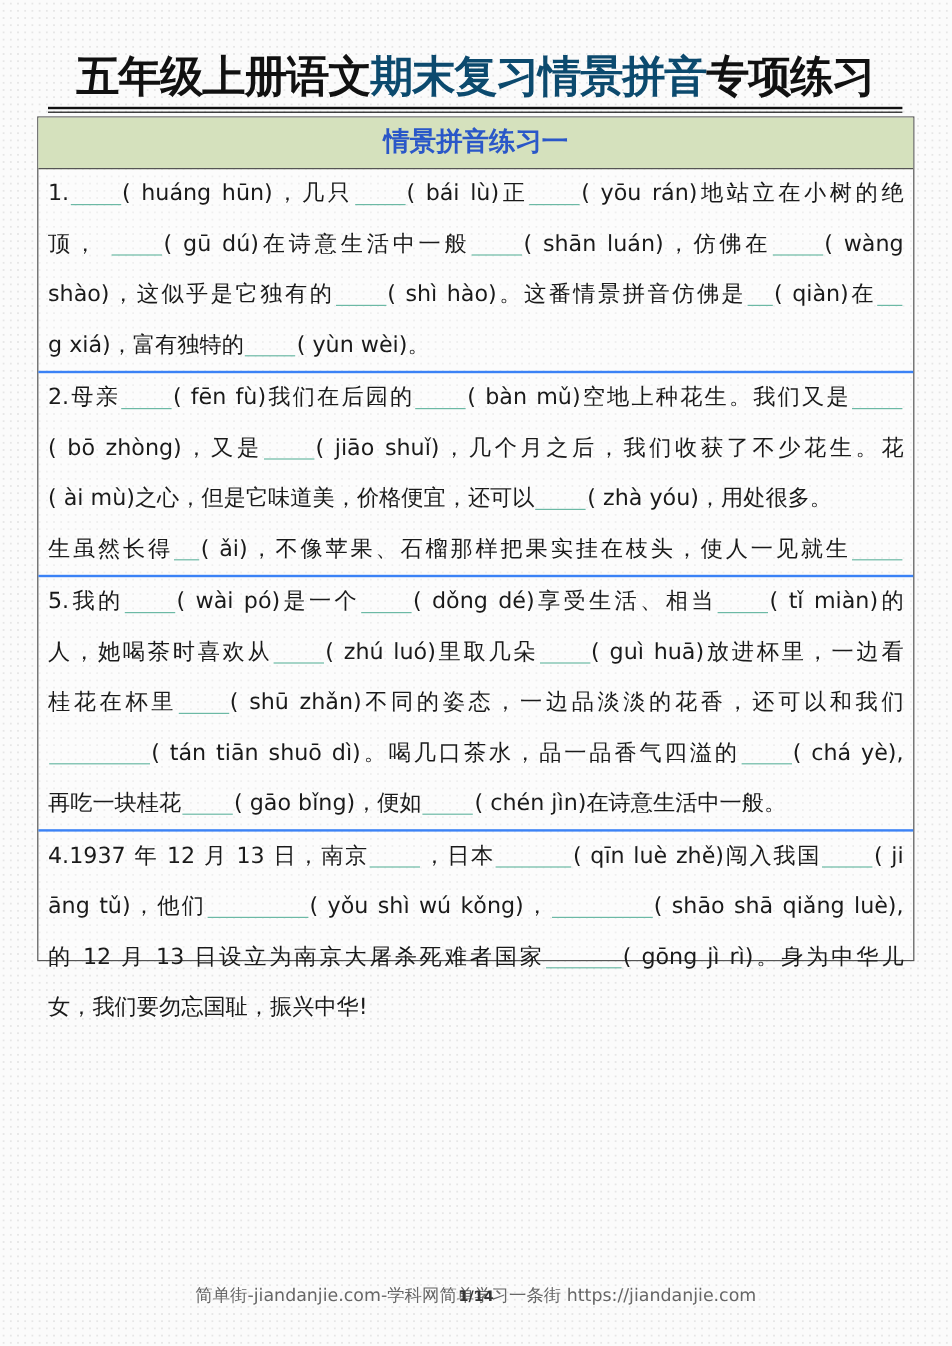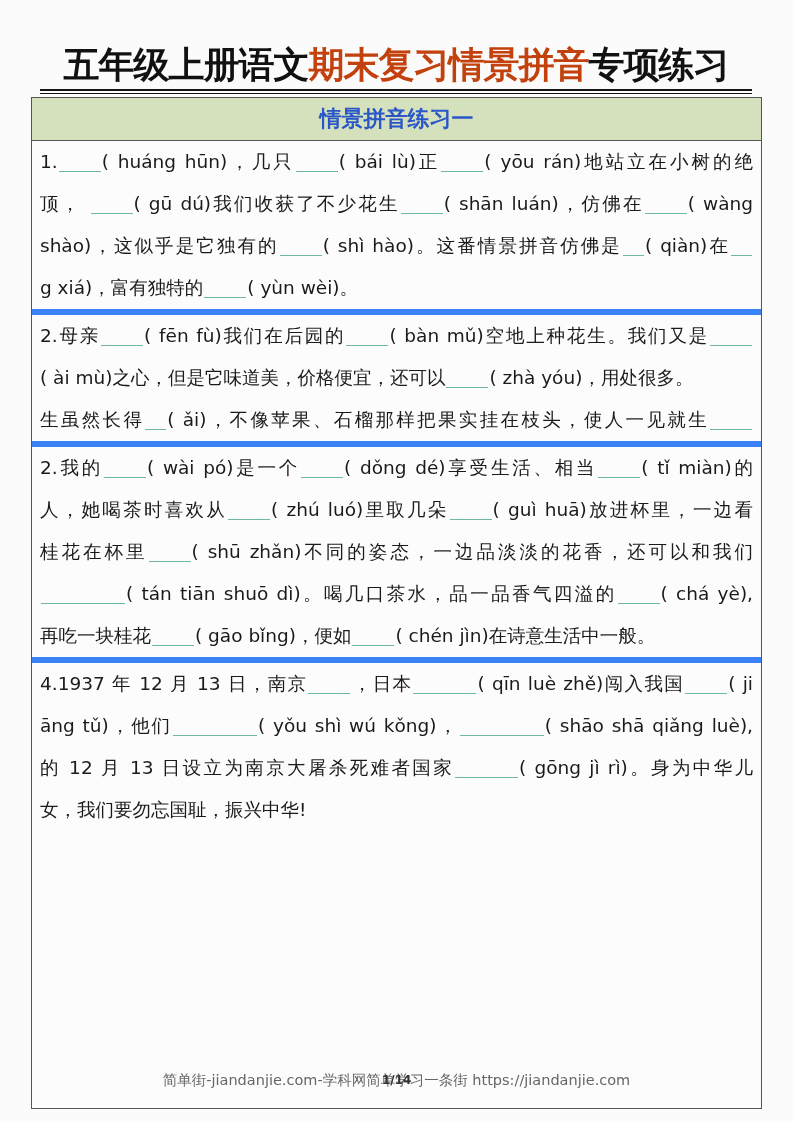--- a/index.html
+++ b/index.html
@@ -11,35 +11,35 @@
     font-family: "DejaVu Sans", "Liberation Sans", sans-serif;
     color: #1a1a1a;
   }
   .title {
     position: absolute; left: 40px; top: 40px; width: 712px; height: 50px;
     text-align: center; white-space: nowrap;
     font-family: "DejaVu Sans", sans-serif; font-weight: bold;
     font-size: 36px; line-height: 50px; letter-spacing: -1px;
     color: #111;
   }
-  .title .hl { color: #c2410c; }
+  .title .hl { color: #0c4a6e; }
   .title-rule {
     position: absolute; left: 40px; top: 89px; width: 712px; height: 5px;
     border-top: 2px solid #111; border-bottom: 1px solid #111; box-sizing: border-box;
   }
   .box {
-    position: absolute; left: 31px; top: 97px; width: 731px; height: 1012px;
+    position: absolute; left: 31px; top: 97px; width: 731px; height: 704px;
     border: 1px solid #555; box-sizing: border-box; background: rgba(255,255,255,0.35);
   }
   .band {
     height: 42px; background: #d5e1bd; border-bottom: 1px solid #555;
     text-align: center; line-height: 42px; font-weight: bold; font-size: 22px;
     color: #2a57c8;
   }
-  .section { border-bottom: 6px solid #3b82f6; padding: 0 8px 0 8px; }
+  .section { border-bottom: 2px solid #3b82f6; padding: 0 8px 0 8px; }
   .section:last-child { border-bottom: none; }
   .line {
     height: 42px; line-height: 42px; font-size: 18.5px; white-space: nowrap;
     text-align: justify; text-align-last: justify; overflow: hidden;
   }
   .line.last { text-align-last: left; }
   .blank {
     display: inline-block; border-bottom: 1.5px solid #6cb9a5; height: 22px;
     vertical-align: -4px; margin: 0 1px;
   }
@@ -56,31 +56,32 @@
 <body>
 
 <div class="title"><span>五年级上册语文</span><span class="hl">期末复习情景拼音</span><span>专项练习</span></div>
 <div class="title-rule"></div>
 
 <div class="box">
   <div class="band">情景拼音练习一</div>
   <div id="sections">
       <div class="section">
         <div class="line"><span>1.</span><span class="blank" style="width: 42px;"></span><span>( huáng  hūn)，几只</span><span class="blank" style="width: 42px;"></span><span>( bái lù)正</span><span class="blank" style="width: 42px;"></span><span>( yōu rán)地站立在小树的绝</span></div>
-        <div class="line"><span>顶， </span><span class="blank" style="width: 42px;"></span><span>(  gū  dú)我们收获了不少花生</span><span class="blank" style="width: 42px;"></span><span>( shān luán)，仿佛在</span><span class="blank" style="width: 42px;"></span><span>( wàng</span></div>
+        <div class="line"><span>顶， </span><span class="blank" style="width: 42px;"></span><span>(  gū  dú)在诗意生活中一般</span><span class="blank" style="width: 42px;"></span><span>( shān luán)，仿佛在</span><span class="blank" style="width: 42px;"></span><span>( wàng</span></div>
         <div class="line"><span>shào)，这似乎是它独有的</span><span class="blank" style="width: 42px;"></span><span>( shì hào)。这番情景拼音仿佛是</span><span class="blank" style="width: 21px;"></span><span>( qiàn)在</span><span class="blank" style="width: 21px;"></span></div>
         <div class="line last"><span>g  xiá)，富有独特的</span><span class="blank" style="width: 42px;"></span><span>( yùn wèi)。</span></div>
       </div>
       <div class="section">
         <div class="line"><span>2.母亲</span><span class="blank" style="width: 42px;"></span><span>( fēn fù)我们在后园的</span><span class="blank" style="width: 42px;"></span><span>( bàn mǔ)空地上种花生。我们又是</span><span class="blank" style="width: 42px;"></span></div>
+        <div class="line"><span>( bō  zhòng)，又是</span><span class="blank" style="width: 42px;"></span><span>( jiāo shuǐ)，几个月之后，我们收获了不少花生。花</span></div>
         <div class="line last"><span>( ài mù)之心，但是它味道美，价格便宜，还可以</span><span class="blank" style="width: 42px;"></span><span>( zhà yóu)，用处很多。</span></div>
         <div class="line"><span>生虽然长得</span><span class="blank" style="width: 21px;"></span><span>( ǎi)，不像苹果、石榴那样把果实挂在枝头，使人一见就生</span><span class="blank" style="width: 42px;"></span></div>
       </div>
       <div class="section">
-        <div class="line"><span>2.我的</span><span class="blank" style="width: 42px;"></span><span>( wài pó)是一个</span><span class="blank" style="width: 42px;"></span><span>( dǒng  dé)享受生活、相当</span><span class="blank" style="width: 42px;"></span><span>( tǐ miàn)的</span></div>
+        <div class="line"><span>5.我的</span><span class="blank" style="width: 42px;"></span><span>( wài pó)是一个</span><span class="blank" style="width: 42px;"></span><span>( dǒng  dé)享受生活、相当</span><span class="blank" style="width: 42px;"></span><span>( tǐ miàn)的</span></div>
         <div class="line"><span>人，她喝茶时喜欢从</span><span class="blank" style="width: 42px;"></span><span>( zhú luó)里取几朵</span><span class="blank" style="width: 42px;"></span><span>(  guì huā)放进杯里，一边看</span></div>
         <div class="line"><span>桂花在杯里</span><span class="blank" style="width: 42px;"></span><span>( shū  zhǎn)不同的姿态，一边品淡淡的花香，还可以和我们</span></div>
         <div class="line"><span class="blank" style="width: 84px;"></span><span>( tán tiān shuō  dì)。喝几口茶水，品一品香气四溢的</span><span class="blank" style="width: 42px;"></span><span>( chá yè),</span></div>
         <div class="line last"><span>再吃一块桂花</span><span class="blank" style="width: 42px;"></span><span>(  gāo bǐng)，便如</span><span class="blank" style="width: 42px;"></span><span>( chén jìn)在诗意生活中一般。</span></div>
       </div>
       <div class="section">
         <div class="line"><span>4.1937 年 12 月 13 日，南京</span><span class="blank" style="width: 42px;"></span><span>，日本</span><span class="blank" style="width: 63px;"></span><span>( qīn luè zhě)闯入我国</span><span class="blank" style="width: 42px;"></span><span>( ji</span></div>
         <div class="line"><span>āng  tǔ)，他们</span><span class="blank" style="width: 84px;"></span><span>( yǒu shì wú kǒng)，</span><span class="blank" style="width: 84px;"></span><span>( shāo shā  qiǎng  luè),</span></div>
         <div class="line"><span>的 12 月 13 日设立为南京大屠杀死难者国家</span><span class="blank" style="width: 63px;"></span><span>(  gōng  jì rì)。身为中华儿</span></div>
         <div class="line last"><span>女，我们要勿忘国耻，振兴中华!</span></div>

